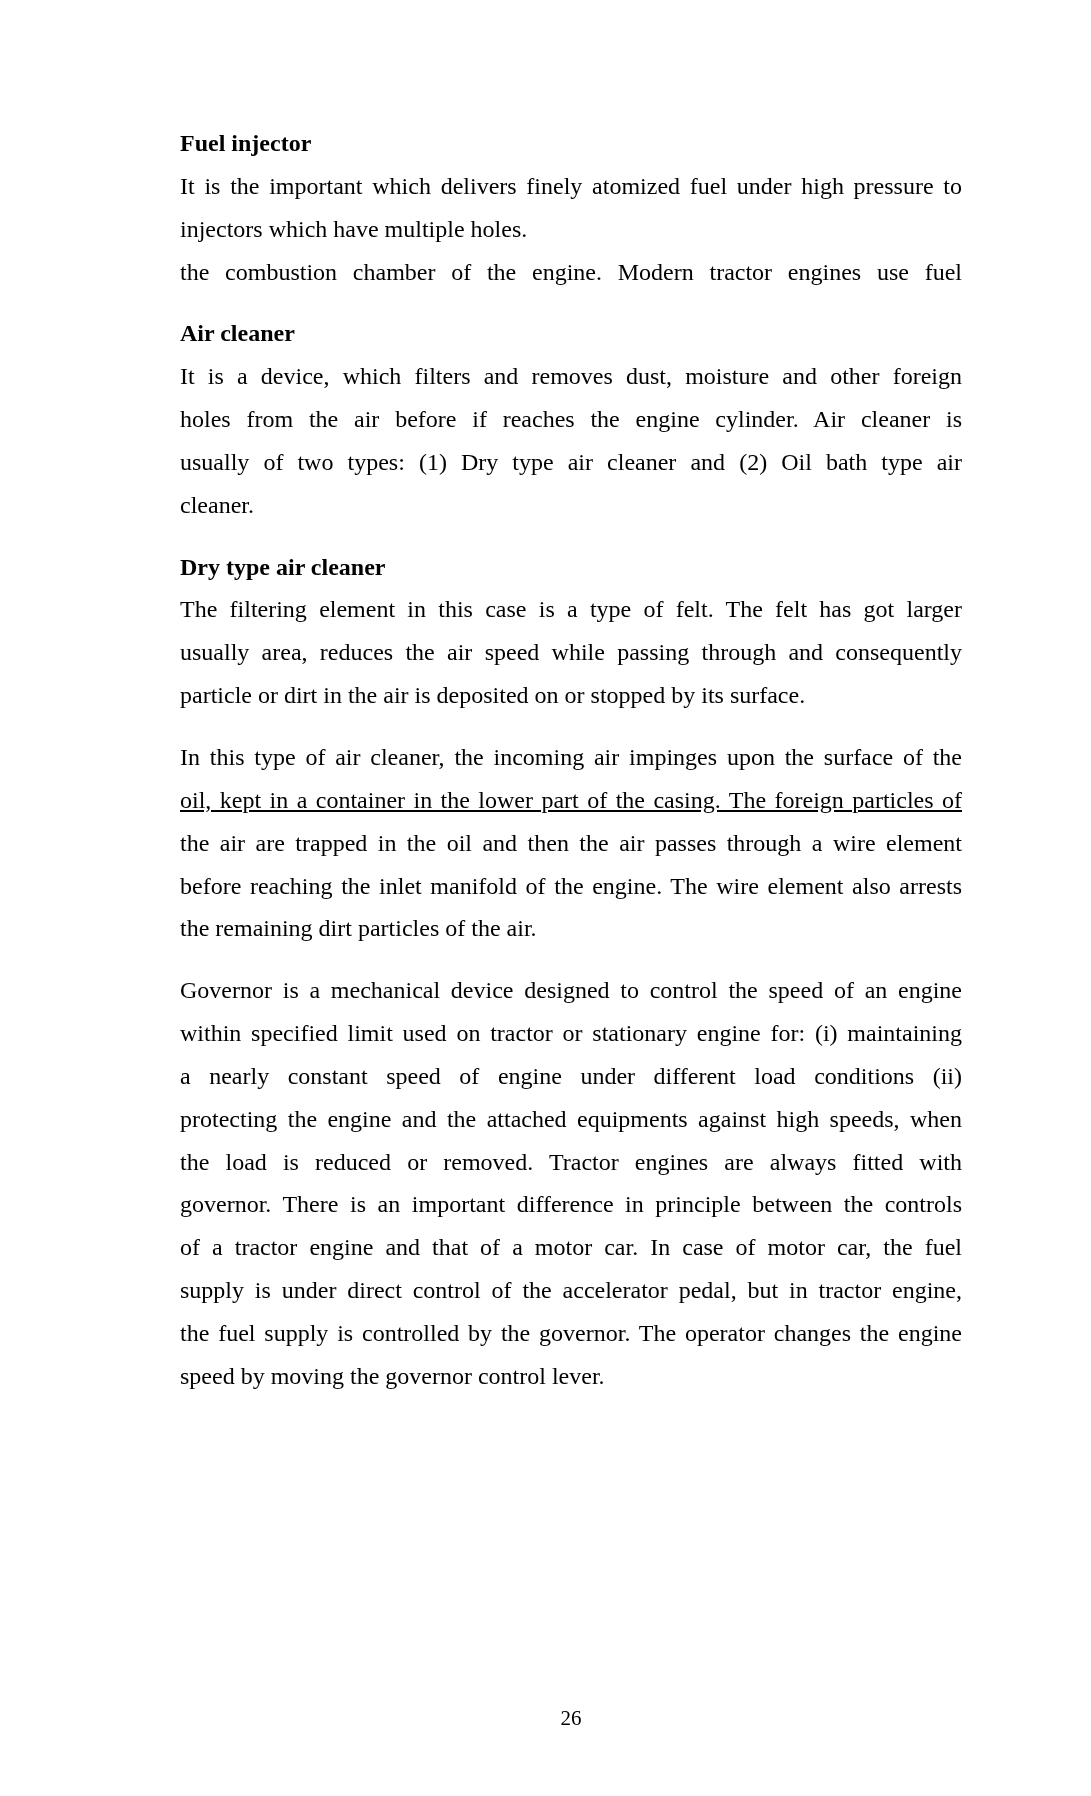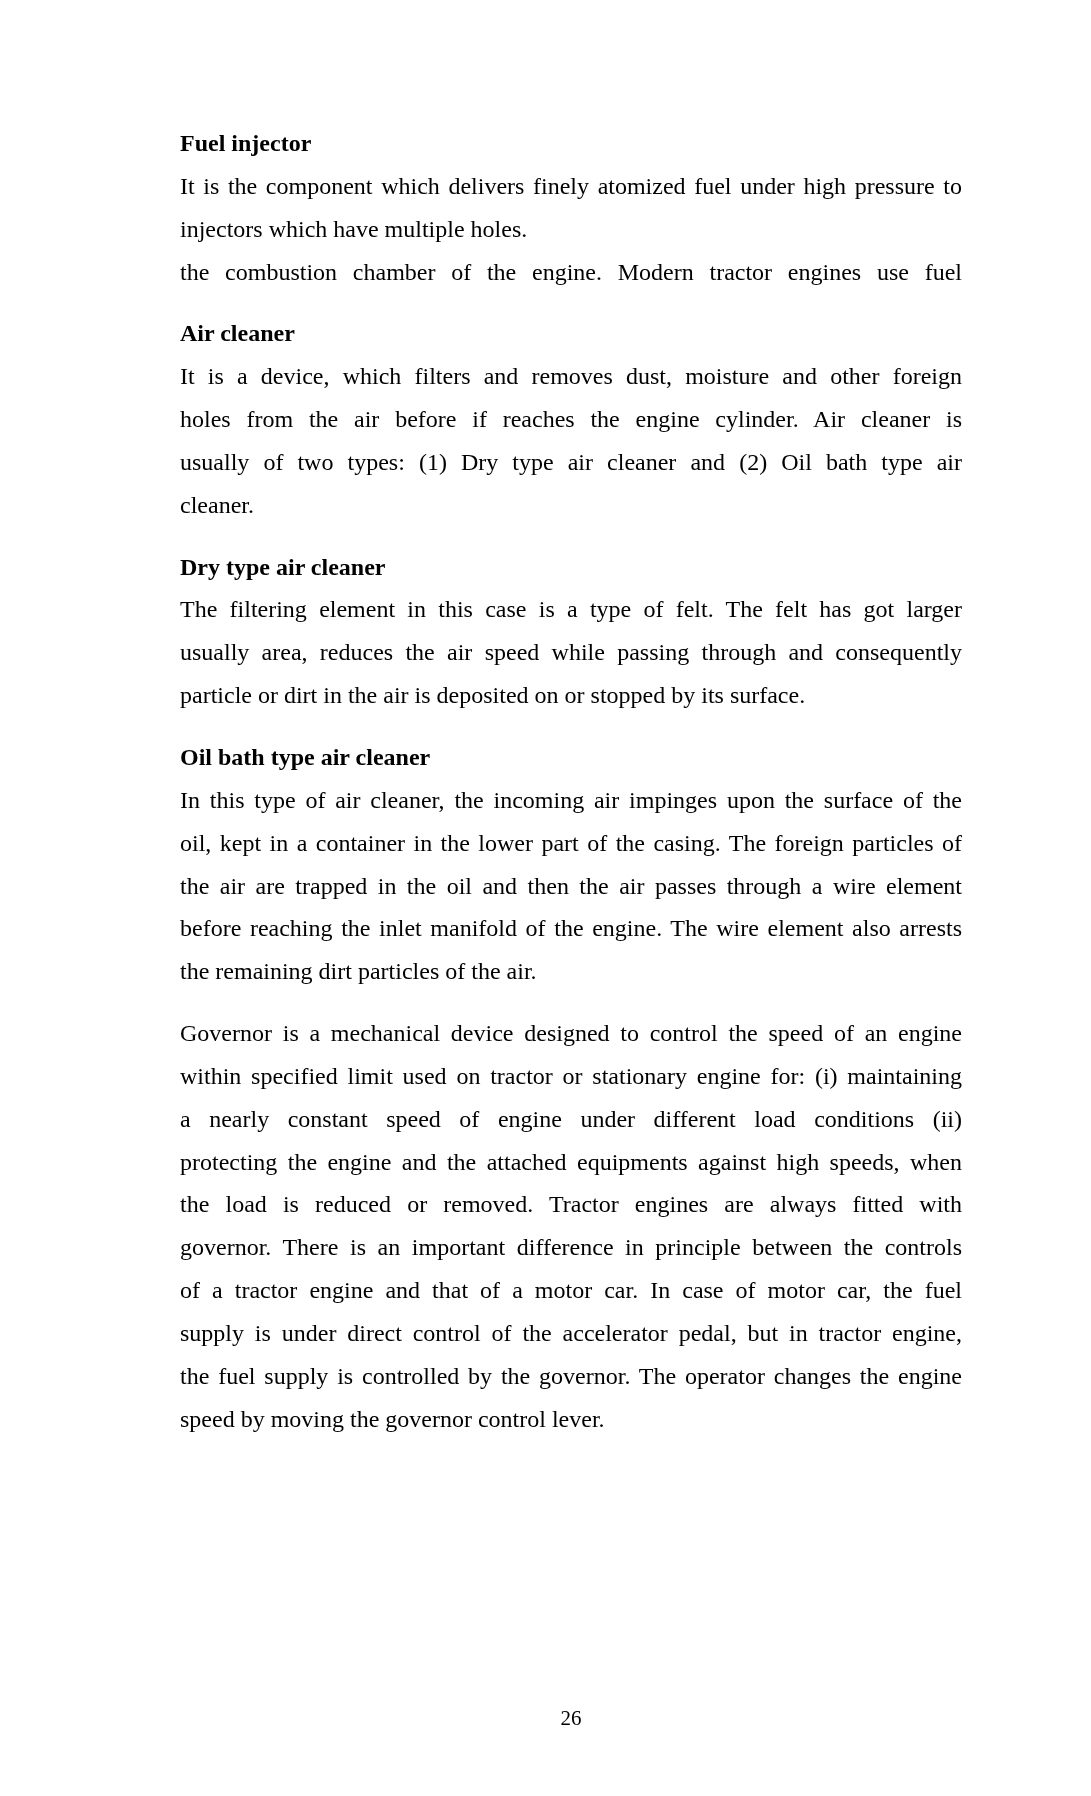--- a/index.html
+++ b/index.html
@@ -66,44 +66,43 @@
   }
 </style>
 </head>
 <body>
 
 <div class="page">
   <div class="column">
 
     <div class="section">
       <div class="heading">Fuel injector</div>
-      <span class="line" style="white-space: nowrap;">It is the component which delivers finely atomized fuel under high pressure to</span>
+      <span class="line" style="white-space: nowrap;">It is the important which delivers finely atomized fuel under high pressure to</span>
       <span class="line last">injectors which have multiple holes.</span>
       <span class="line" style="white-space: nowrap;">the combustion chamber of the engine. Modern tractor engines use fuel</span>
     </div>
 
     <div class="section">
       <div class="heading">Air cleaner</div>
       <span class="line" style="white-space: nowrap;">It is a device, which filters and removes dust, moisture and other foreign</span>
       <span class="line" style="white-space: nowrap;">holes from the air before if reaches the engine cylinder. Air cleaner is</span>
       <span class="line" style="white-space: nowrap;">usually of two types: (1) Dry type air cleaner and (2) Oil    bath type air</span>
       <span class="line last">cleaner.</span>
     </div>
 
     <div class="section">
       <div class="heading">Dry type air cleaner</div>
       <span class="line" style="white-space: nowrap;">The filtering element in this case is a type of felt. The felt has got larger</span>
       <span class="line" style="white-space: nowrap;">usually area, reduces the air speed while passing through and consequently</span>
       <span class="line last">particle or dirt in the air is deposited on or stopped by its surface.</span>
     </div>
 
     <div class="section">
-      <div class="heading">Oil bath type air cleaner</div>
       <span class="line" style="white-space: nowrap;">In this type of air cleaner, the incoming air impinges upon the surface of the</span>
-      <span class="line" style="white-space: nowrap;">oil, kept in a container in the lower part of the casing. The foreign particles of</span>
+      <span class="line" style="white-space: nowrap; text-decoration: underline;">oil, kept in a container in the lower part of the casing. The foreign particles of</span>
       <span class="line" style="white-space: nowrap;">the air are trapped in the oil and then the air passes through a wire element</span>
       <span class="line" style="white-space: nowrap;">before reaching the inlet manifold of the engine. The wire element also arrests</span>
       <span class="line last">the remaining dirt particles of the air.</span>
     </div>
 
     <div class="section">
       <span class="line" style="white-space: nowrap;">Governor is a mechanical device designed to control the speed of an engine</span>
       <span class="line" style="white-space: nowrap;">within specified limit used on tractor or stationary engine for: (i) maintaining</span>
       <span class="line" style="white-space: nowrap;">a nearly constant speed of engine under different load conditions (ii)</span>
       <span class="line" style="white-space: nowrap;">protecting the engine and the attached equipments against high speeds, when</span>

